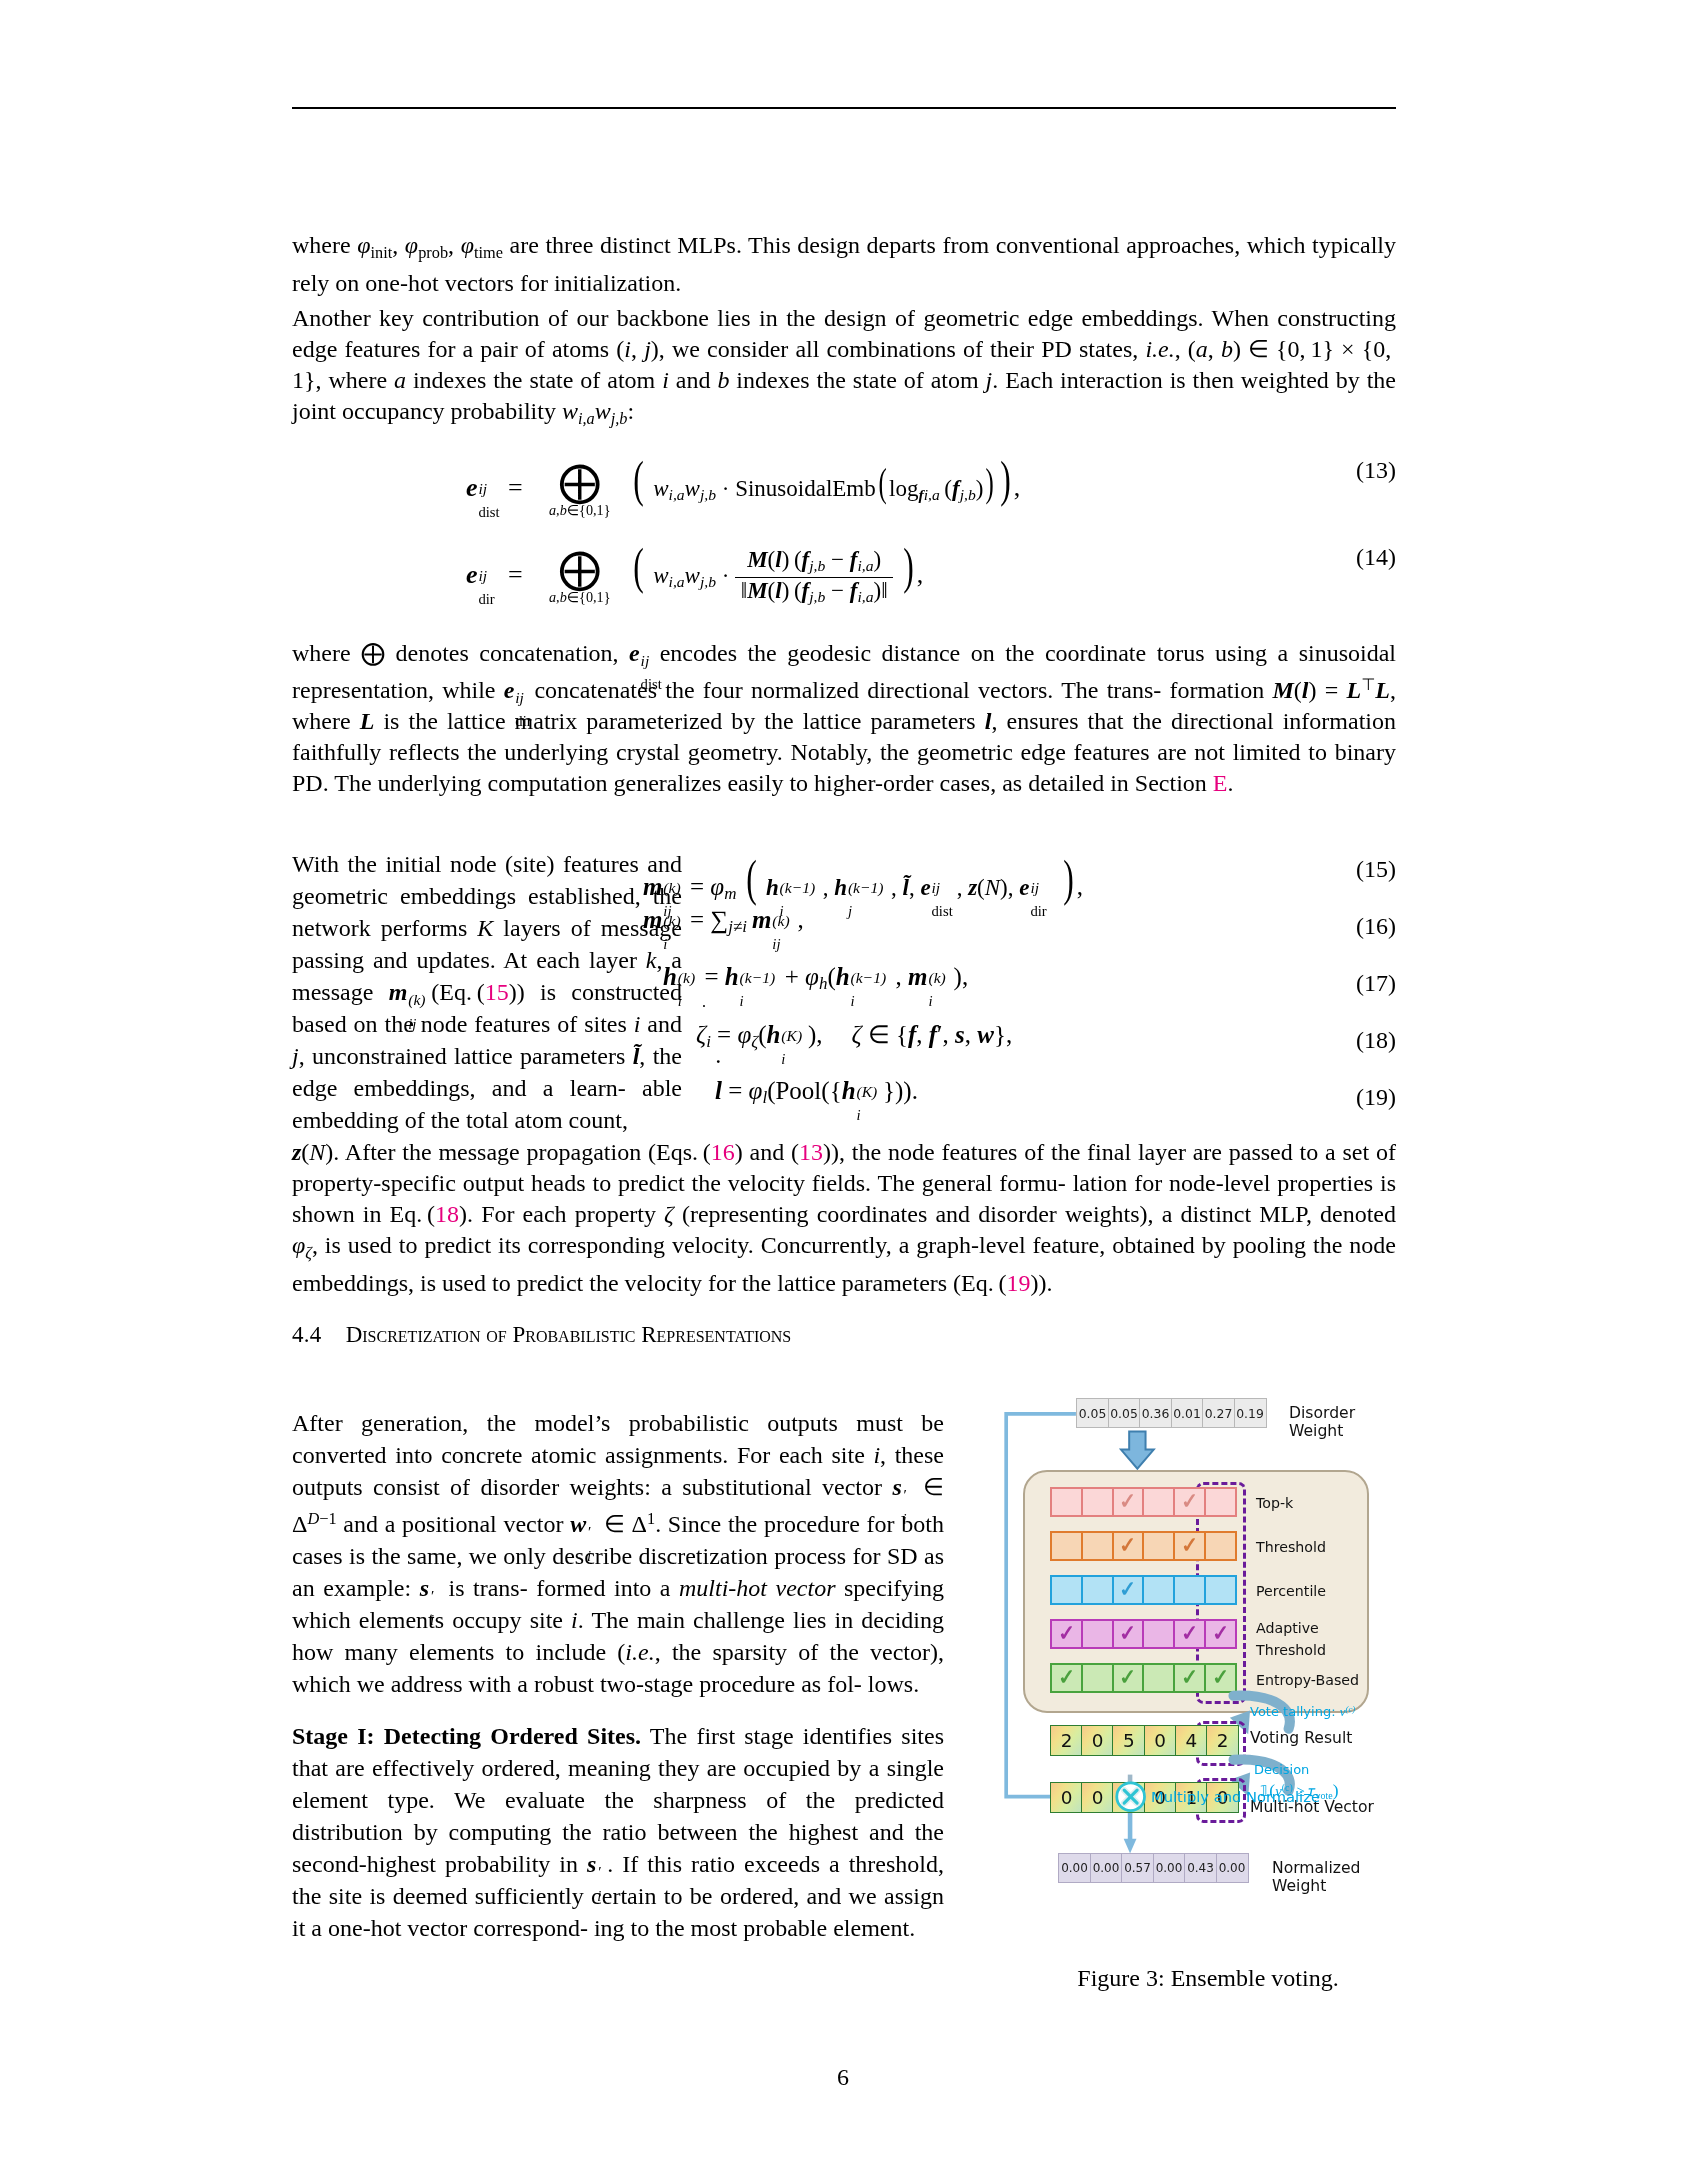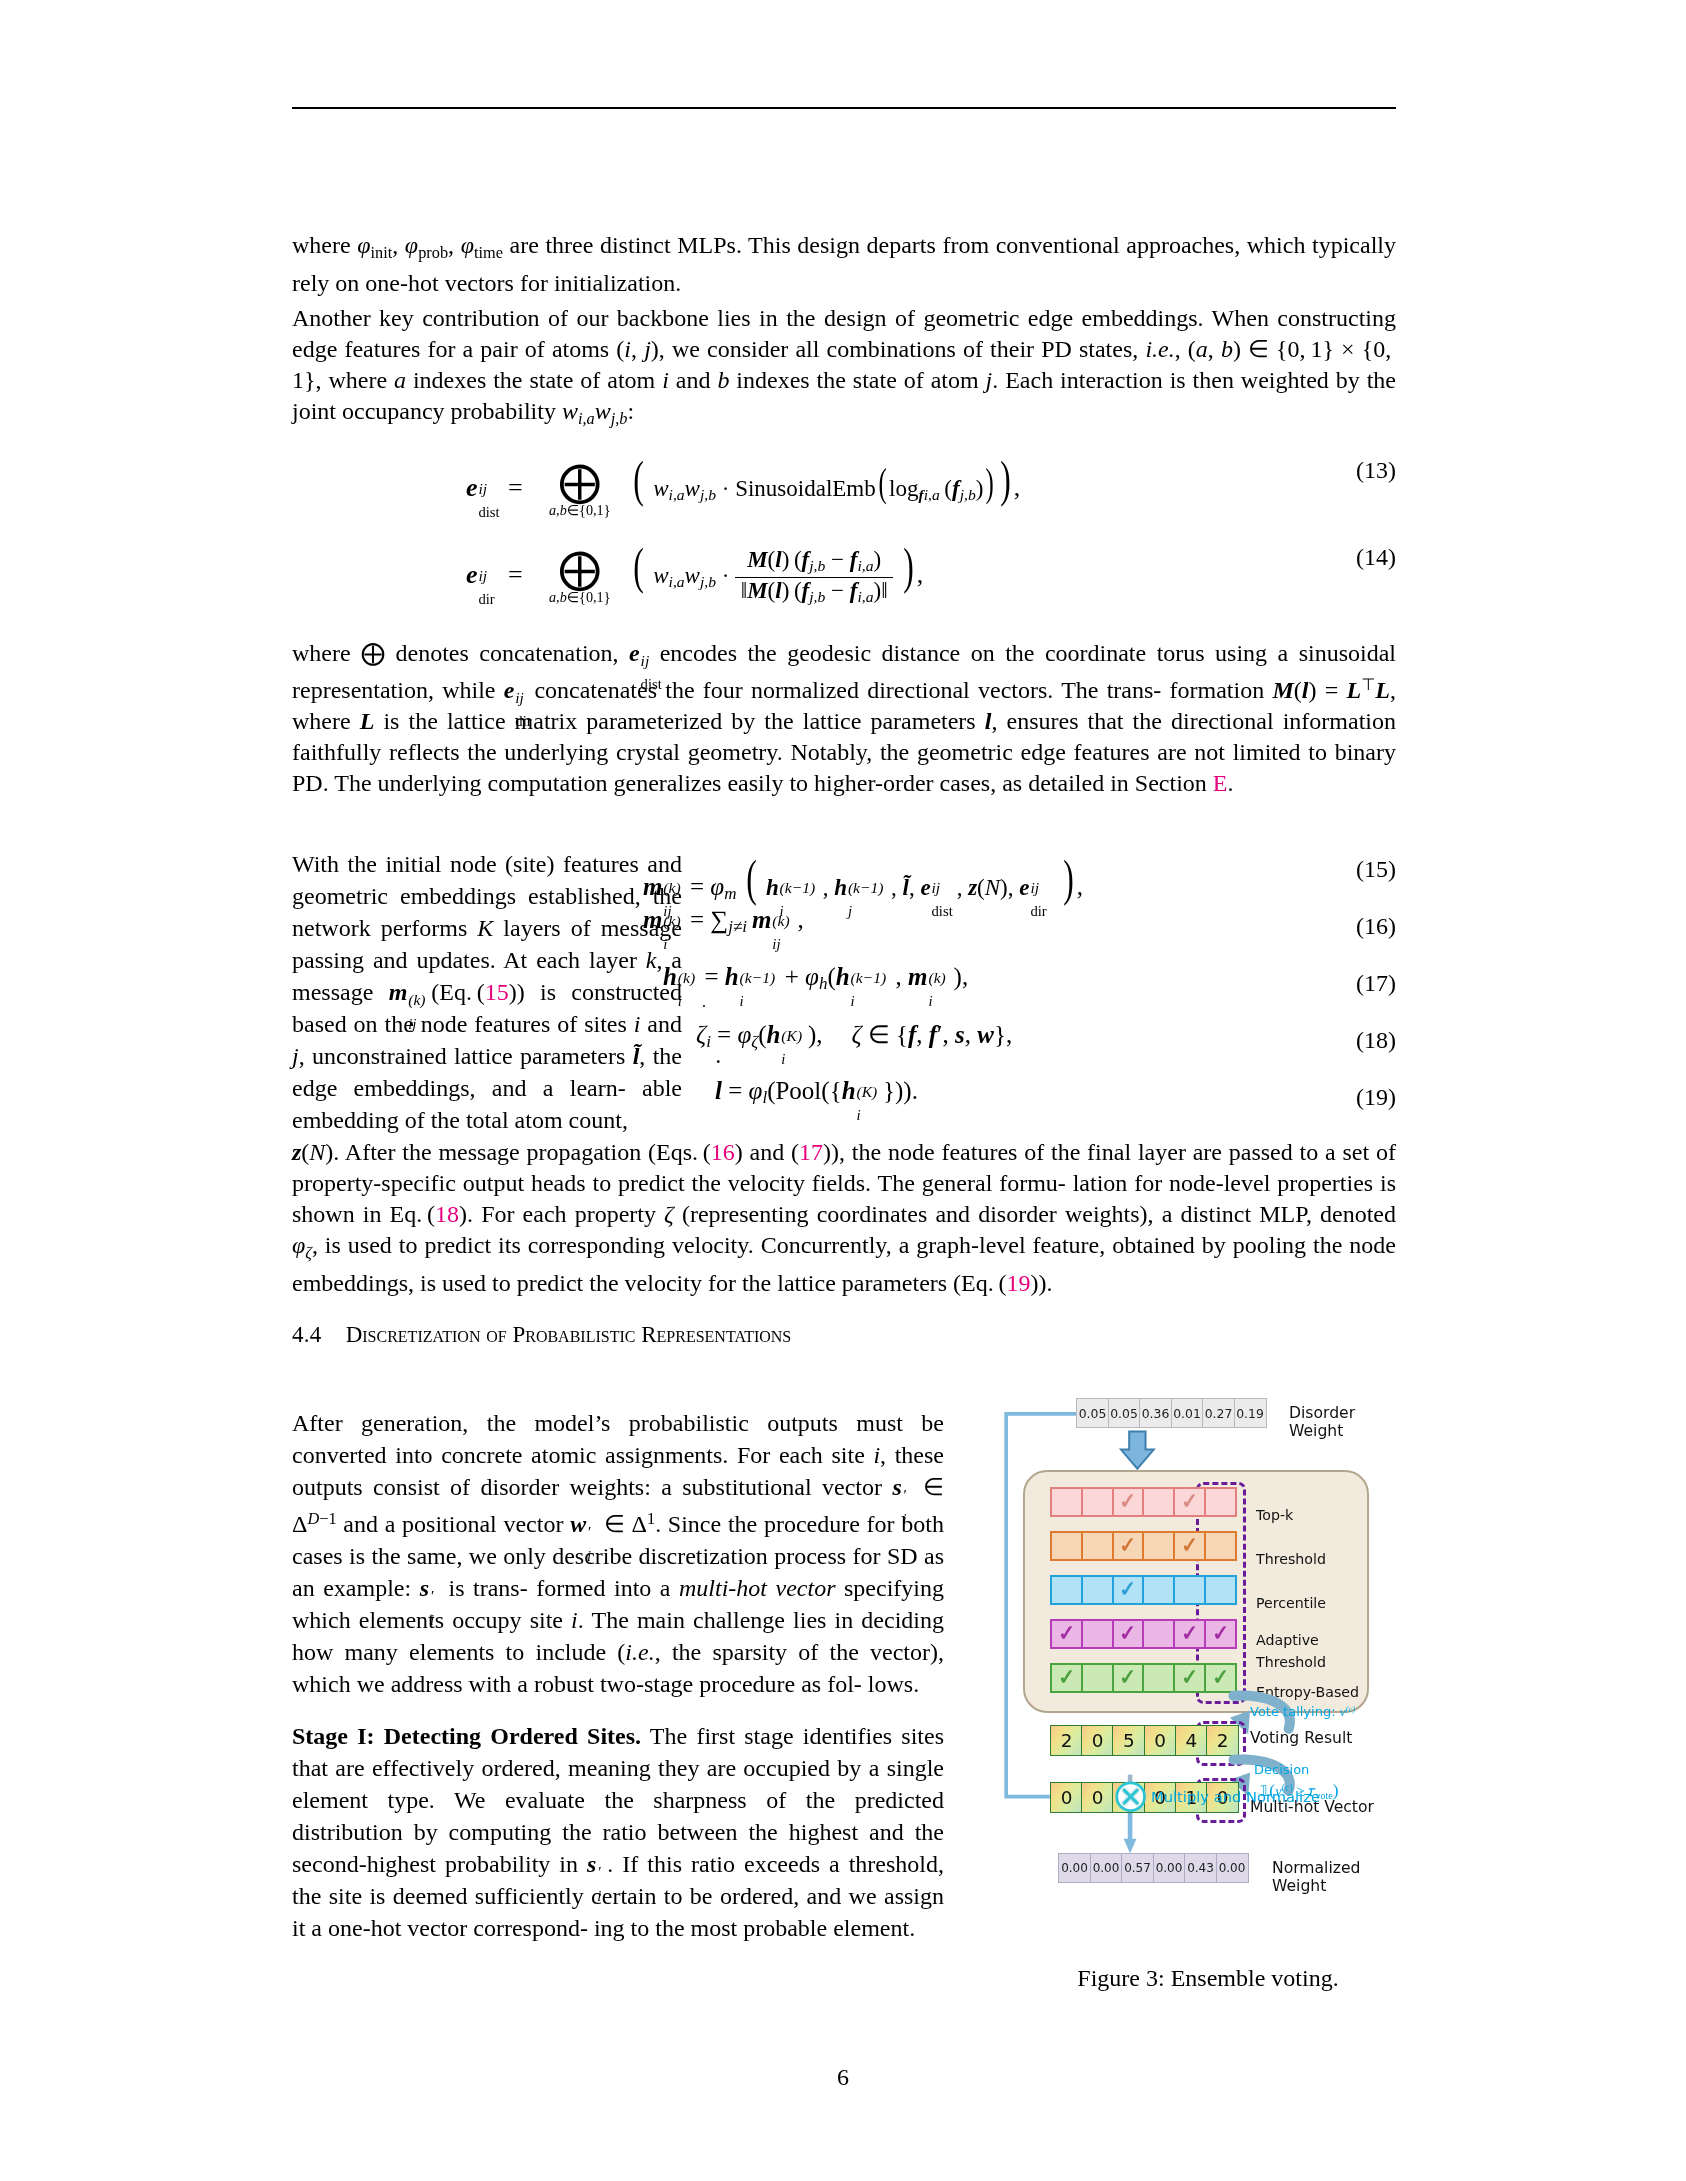--- a/index.html
+++ b/index.html
@@ -77,21 +77,21 @@
   .val-cell{ width:33px; height:31px; border:1.8px solid #2e7d32; font-size:18.4px; color:#111;
              background:linear-gradient(125deg,#f6c98a 0%,#f2e08a 30%,#d9eda0 60%,#bfe3c0 100%); }
 
   .mbox { position:absolute; left:26px; top:72px; width:342px; height:239px;
           background:#f2ebdd; border:2.8px solid #b2a68f; border-radius:24px; }
 
   .vrow { position:absolute; display:flex; }
   .vcell { width:33px; height:30px; box-sizing:border-box; display:flex; align-items:center; justify-content:center; }
   .chk { font-size:21px; line-height:1; font-weight:bold; transform:translateY(-0.9px) rotate(-4deg); display:block;}
 
-  .rowlabel { position:absolute; font-family:"DejaVu Sans", sans-serif; font-size:14.2px; color:#111; line-height:16.5px;margin-top:12px;}
+  .rowlabel { position:absolute; font-family:"DejaVu Sans", sans-serif; font-size:14.2px; color:#111; line-height:16.5px;}
   .sidelabel{ position:absolute; font-family:"DejaVu Sans", sans-serif; font-size:15.6px; color:#111; }
   .cyanlabel{ position:absolute; font-family:"DejaVu Sans", sans-serif; font-size:13px; color:#00a6e2;text-align:right; }
 
   .dashsel { position:absolute; border:3.2px dashed #6a1b9a; border-radius:7.3px; }
   svg { display:block; overflow:visible; }
 
   .pgnum { position:absolute; left:0; top:2064px; width:1686px; text-align:center; font-size:24px; }
 </style>
 </head>
 <body>
@@ -208,21 +208,21 @@
     <div style="position:relative;height:57px;">
       <div class="eqbody" style="left:72px;top:5.5px;font-size:25px;">
         <span class="bmath" style="position:relative;">l<span style="position:absolute;left:1.8px;top:-18.4px;font-size:18.4px;">̇</span></span> =
         <span class="mathit">φ</span><sub><span class="mathit">l</span></sub>(Pool({<span class="bmath">h</span><span class="supsub"><span class="u">(K)</span><span class="di">i</span></span><span style="display:inline-block;width:27.5px;"></span>})).
       </div>
       <div class="eqnum" style="top:13px;">(19)</div>
     </div>
   </div>
 
   <div class="col full" style="top:1137px;">
-    <p><span class="bmath">z</span>(<span class="mathit">N</span>). After the message propagation (Eqs. (<span class="ref">16</span>) and (<span class="ref">17</span>)), the node features of the final layer are
+    <p><span class="bmath">z</span>(<span class="mathit">N</span>). After the message propagation (Eqs. (<span class="ref">16</span>) and (<span class="ref">13</span>)), the node features of the final layer are
        passed to a set of property-specific output heads to predict the velocity fields. The general formu-
        lation for node-level properties is shown in Eq. (<span class="ref">18</span>). For each property <span class="mathit">ζ</span> (representing coordinates
        and disorder weights), a distinct MLP, denoted <span class="mathit">φ</span><sub><span class="mathit">ζ</span></sub>, is used to predict its corresponding velocity.
        Concurrently, a graph-level feature, obtained by pooling the node embeddings, is used to predict the
        velocity for the lattice parameters (Eq. (<span class="ref">19</span>)).</p>
   </div>
 
   <div class="sec">
     <span class="num">4.4</span><span class="scap sc scapbig">Discretization of Probabilistic Representations</span>
   </div>

